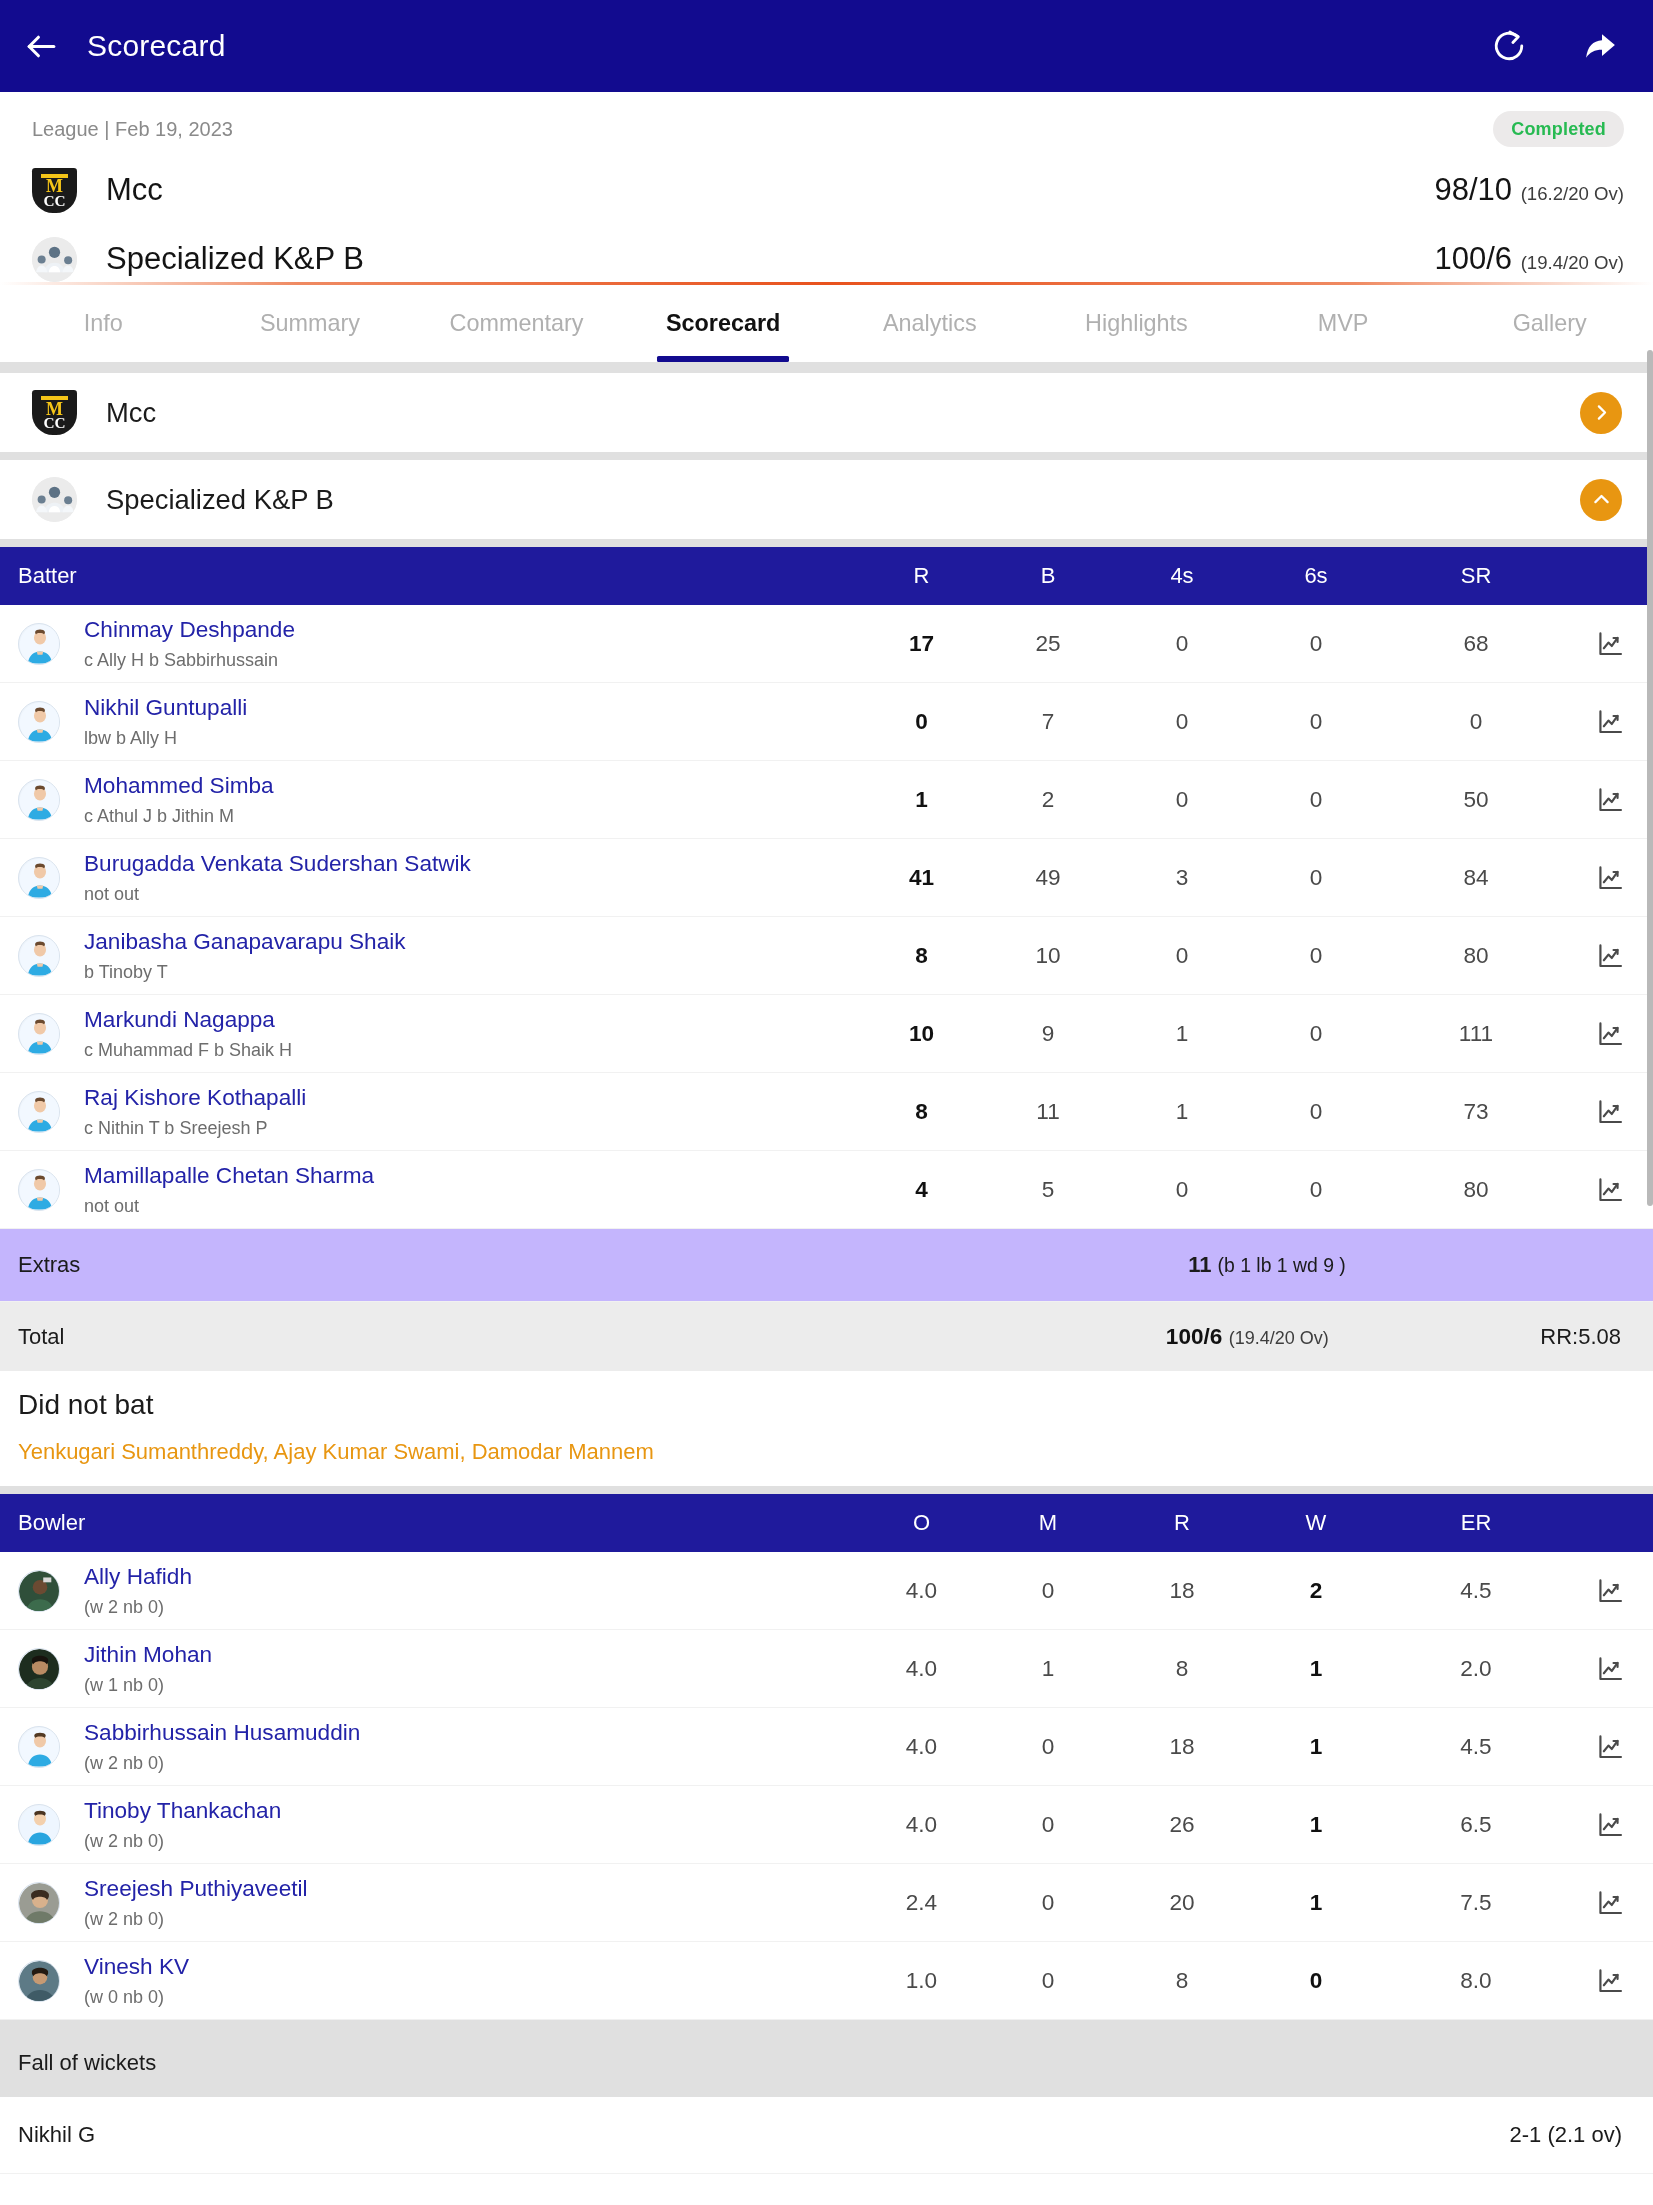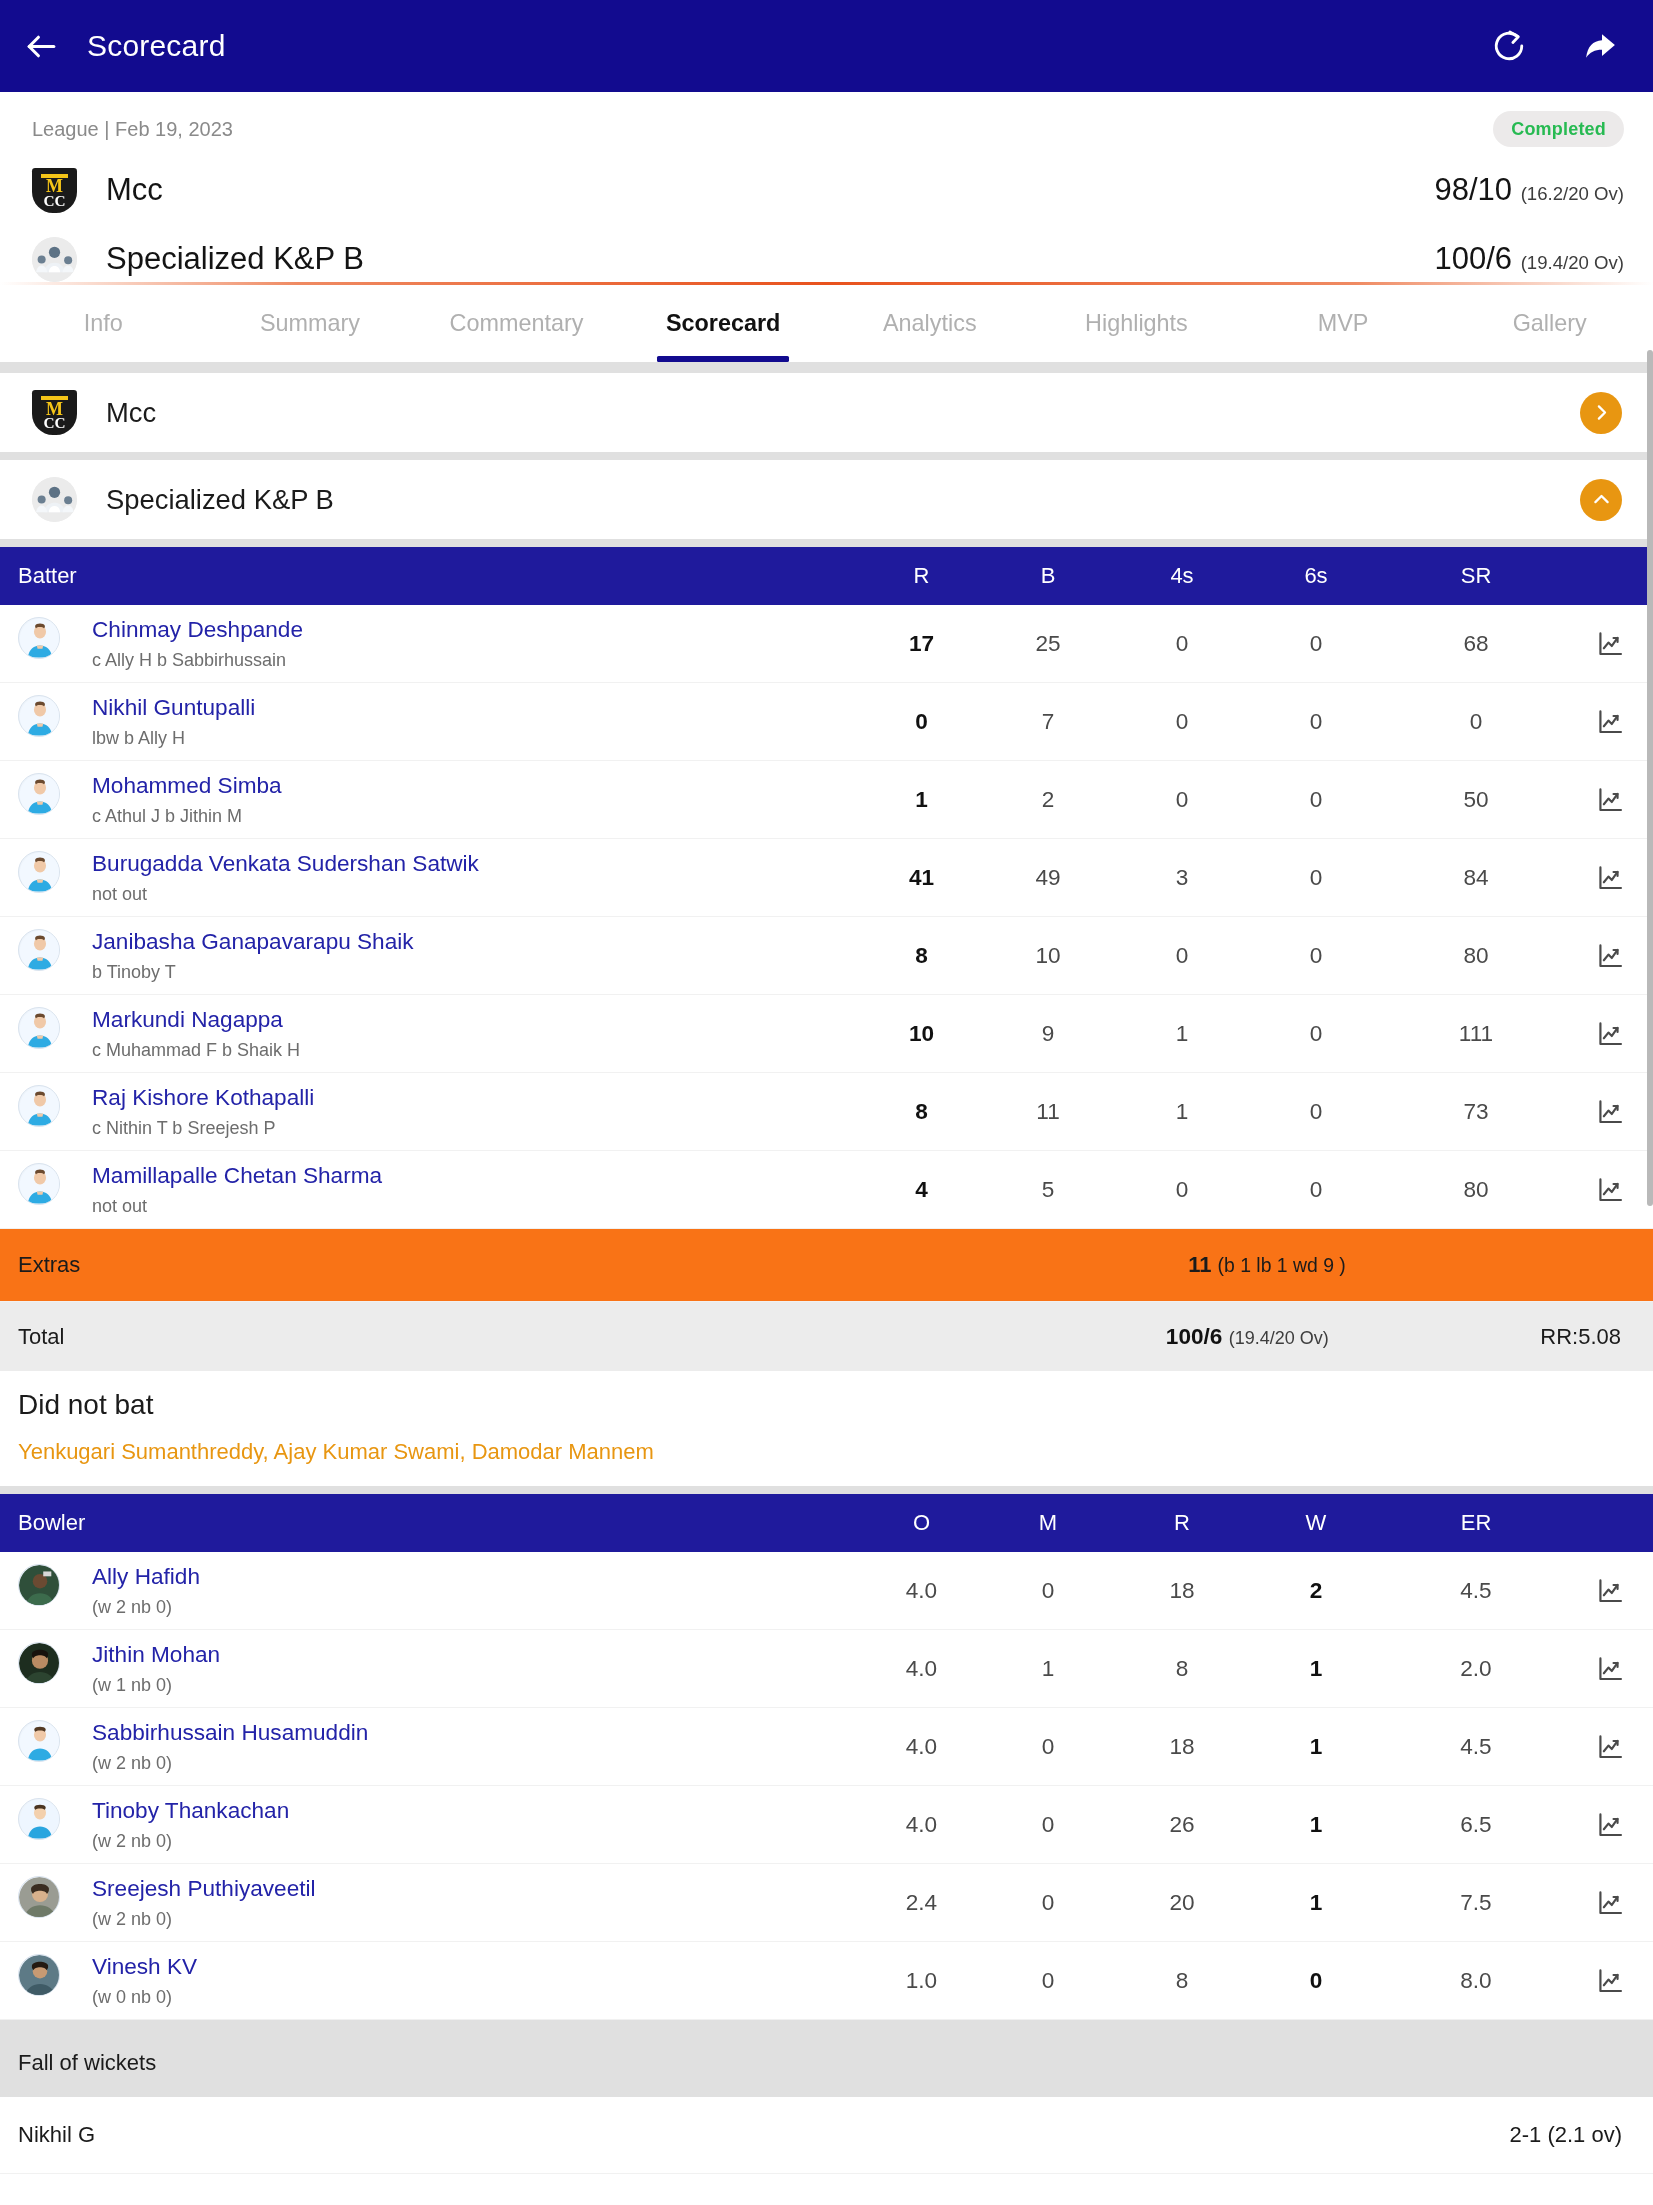--- a/index.html
+++ b/index.html
@@ -95,30 +95,30 @@
   .c-b  { width: 134px; text-align:center; }
   .c-4s { width: 134px; text-align:center; }
   .c-6s { width: 134px; text-align:center; }
   .c-sr { width: 186px; text-align:center; }
   .c-ic { width: 84px; text-align:center; }
 
   .row {
     display:flex; align-items:center; min-height: 78px; background:#fff;
     border-bottom: 1.6px solid #f1f1f1; padding: 0 0 0 18px;
   }
-  .player-cell { display:flex; gap: 32px; flex:1 1 auto; min-width:0; }
+  .player-cell { display:flex; align-items:center; gap: 24px; flex:1 1 auto; min-width:0; }
   .avatar { width: 42px; height: 42px; border-radius:50%; flex:none; overflow:hidden;
             background:#eef4fb; border:0.8px solid #d9e3ee; position:relative; }
   .pname { font-size: 22.6px; color:#2323a8; line-height: 1.18; }
   .pdismiss { font-size: 18px; color:#6d6d6d; margin-top: 5.7px; }
   .num { font-size: 22.6px; color:#4a4a4a; }
   .num.bold { color:#111; font-weight:bold; }
   .chart-ico svg { display:block; margin: 0 auto; }
 
-  .extras-row { display:flex; align-items:center; height: 73px; background:#f97316;
+  .extras-row { display:flex; align-items:center; height: 73px; background:#c4b5fd;
                 border-bottom:1.6px solid #f1f1f1; padding:0 0 0 18px; }
   .extras-label { flex:1 1 auto; font-size: 22px; color:#1b1b1b; }
   .extras-val { width: 604px; text-align:center; font-size: 22px; color:#1b1b1b; }
   .extras-val b { font-weight:bold; }
   .extras-val .small { font-size: 19.4px; }
 
   .total-row { display:flex; align-items:center; height: 69px; background:#ececec;
                padding: 0 32px 0 18px; }
   .total-label { flex:1 1 auto; font-size: 22px; color:#1b1b1b; }
   .total-val { width: 586px; text-align:center; font-size: 22.6px; color:#111; font-weight:bold; }

